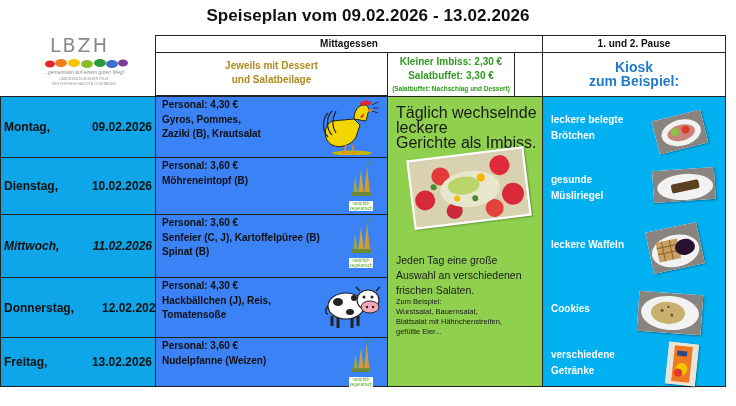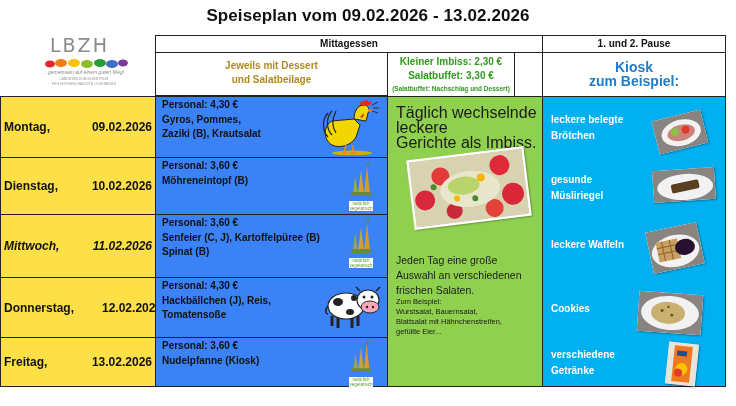--- a/index.html
+++ b/index.html
@@ -15,21 +15,21 @@
     
     .hdr { position: absolute; box-sizing: border-box; border: 1.5px solid #222; background: #fff; text-align: center; font-weight: bold; }
     .h-mittag { left: 155px; top: 35px; width: 388px; height: 18px; font-size: 10px; line-height: 15px; }
     .h-pause { left: 542px; top: 35px; width: 184px; height: 18px; font-size: 10px; line-height: 15px; }
     .h-dessert { left: 155px; top: 52px; width: 233px; height: 44px; color: #b08a1e; font-size: 10px; line-height: 14px; padding-top: 6px; }
     .h-imbiss { left: 387px; top: 52px; width: 128px; height: 45px; color: #2e9a1c; font-size: 10px; line-height: 14px; padding-top: 2px; }
     .h-imbiss .small { font-size: 6.5px; line-height: 11px; display: block; }
     .h-kiosk { left: 542px; top: 52px; width: 184px; height: 45px; color: #1f7cc8; font-size: 14px; line-height: 14px; padding-top: 7px; }
 
     
-    .day { position: absolute; left: 0; width: 156px; box-sizing: border-box; border: 1.5px solid #222; border-top: none; background: #fde047; font-weight: bold; font-size: 12px; display: flex; align-items: center; justify-content: space-between; padding: 0 3px 0 3px; gap: 28px; }
+    .day { position: absolute; left: 0; width: 156px; box-sizing: border-box; border: 1.5px solid #222; border-top: none; background: #0ea5e9; font-weight: bold; font-size: 12px; display: flex; align-items: center; justify-content: space-between; padding: 0 3px 0 3px; gap: 28px; }
     .day.first { border-top: 1.5px solid #222; }
     .meal { position: absolute; left: 155px; width: 233px; box-sizing: border-box; border: 1.5px solid #222; border-top: none; background: #3b82f6; font-weight: bold; font-size: 10px; line-height: 14.5px; padding: 1px 0 0 6px; }
     .meal.first { border-top: 1.5px solid #222; }
     .meal .icon { position: absolute; }
 
     .imbiss-col { position: absolute; left: 387px; top: 96px; width: 156px; height: 291px; box-sizing: border-box; background: #8fd14f; border: 1.5px solid #222; }
     .imbiss-col .t1 { position: absolute; left: 8px; top: 8px; font-size: 16px; line-height: 15px; color: #1a1a1a; }
     .imbiss-col .t2 { position: absolute; left: 8px; top: 156px; font-size: 10.5px; line-height: 15px; color: #1a1a1a; }
     .imbiss-col .t3 { position: absolute; left: 8px; top: 200px; font-size: 7.5px; line-height: 10px; color: #1a1a1a; }
     .salad { position: absolute; left: 22px; top: 56px; width: 118px; height: 70px; transform: rotate(-7deg); background: #fff; padding: 2px; box-sizing: border-box; box-shadow: 1px 1px 2px rgba(0,0,0,0.3); }
@@ -162,21 +162,21 @@
     <ellipse cx="46" cy="23" rx="9" ry="6" fill="#f7a8b8" stroke="#222" stroke-width="1"></ellipse>
     <circle cx="43" cy="23" r="1.2" fill="#222"></circle>
       <circle cx="49" cy="23" r="1.2" fill="#222"></circle>
     <circle cx="40" cy="13" r="1.5" fill="#222"></circle>
       <circle cx="48" cy="13" r="1.5" fill="#222"></circle>
     <path d="M36 7 L32 3 M52 7 L56 3" stroke="#222" stroke-width="1.5"></path>
   </svg>
 </div>
 <div class="meal" style="top:338px;height:49px;">
   <div>Personal: 3,60 €</div>
-  <div>Nudelpfanne (Kiosk)</div>
+  <div>Nudelpfanne (Weizen)</div>
   <div class="icon" style="left:193px;top:2px;width:24px;height:46px;">
     <svg width="24" height="32" viewBox="0 0 24 34">
       <path d="M4 32 L6 14 L9 32 Z" fill="#9aa84a"></path>
       <path d="M9 32 L12 8 L15 32 Z" fill="#c9a23a"></path>
       <path d="M15 32 L18 4 L21 32 Z" fill="#d49a2a"></path>
       <path d="M18 4 L20 0" stroke="#5a8a2a" stroke-width="1.5"></path>
       <rect x="2" y="30" width="20" height="4" fill="#6a8a3a"></rect>
     </svg>
     <div style="font-size:4.5px;line-height:5px;color:#5aa02a;font-weight:normal;text-align:center;background:#fff;">
       <div>natürlich</div>

